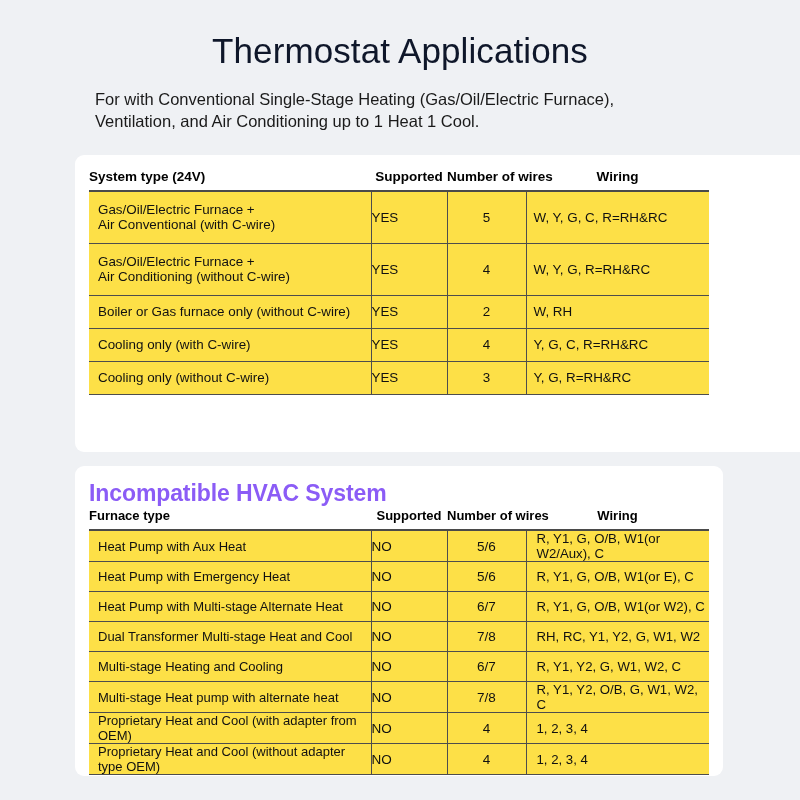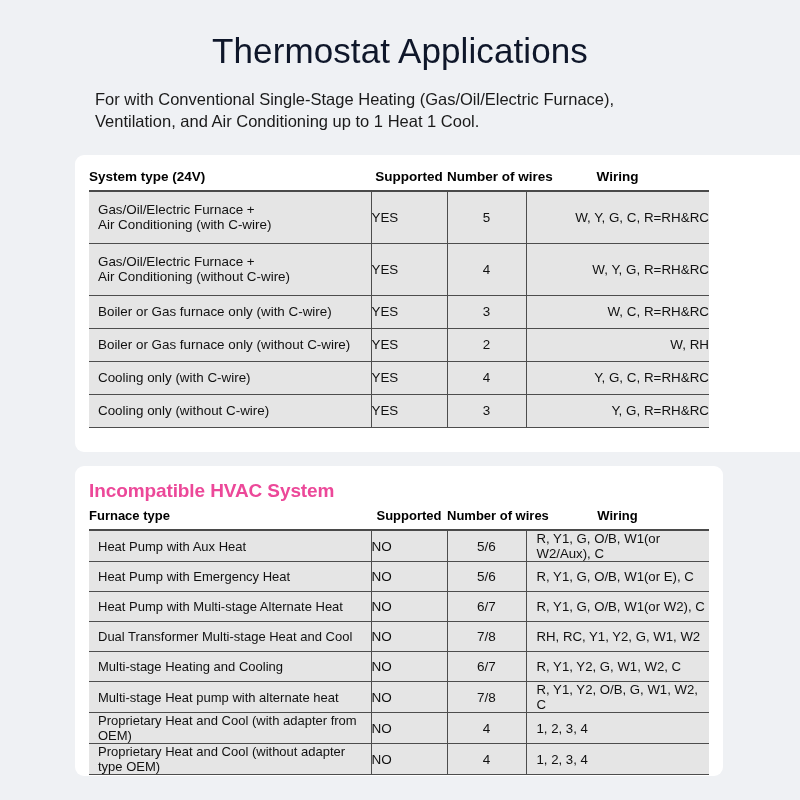--- a/index.html
+++ b/index.html
@@ -75,22 +75,22 @@
     top: 466px;
     width: 648px;
     height: 310px;
   }
 
   
   .section-title {
     position: absolute;
     left: 14px;
     top: 14px;
-    color: #ec4899;
-    font-size: 19px;
+    color: #8b5cf6;
+    font-size: 23px;
     font-weight: bold;
     letter-spacing: -0.1px;
     white-space: nowrap;
   }
 
   
   table.grid {
     position: absolute;
     border-collapse: collapse;
     table-layout: fixed;
@@ -116,21 +116,21 @@
   th.h-num { text-align: center; }
   th.h-wir { text-align: center; }
 
   table.grid thead tr { border-bottom: 2px solid #4a4a4a; }
 
   table.grid tbody td {
     border-top: 1.3px solid #4d4d4d;
     border-bottom: 1.3px solid #4d4d4d;
     padding: 0;
     vertical-align: middle;
-    background: #e5e5e5;
+    background: #fde047;
   }
   table.grid tbody tr td.c-sys {
     text-align: left;
     padding-left: 9px;
     padding-right: 4px;
     border-left: none;
     border-right: 1.3px solid #4d4d4d;
     line-height: 15px;
   }
   table.grid tbody tr td.c-sup {
@@ -140,21 +140,21 @@
   }
   table.grid tbody tr td.c-num {
     text-align: center;
     border-right: 1.3px solid #4d4d4d;
     font-size: 13.5px;
   }
   table.grid tbody tr td.c-wir {
     border-right: none;
     font-size: 13.2px;
   }
-  #table-one tbody td.c-wir { text-align: right; }
+  #table-one tbody td.c-wir { text-align: left; padding-left: 7px; }
   #table-two tbody td.c-wir { text-align: left; padding-left: 10px; }
 
   #table-one tbody td { font-size: 13.4px; }
   #table-two tbody td.c-sys { font-size: 13px; }
 
   .sys-line { display: block; }
   .small-row .c-sys { font-size: 11.6px; }
 
   
   table.grid thead th.h-sys,
@@ -188,42 +188,34 @@
           <th class="h-sys">System type (24V)</th>
           <th class="h-sup">Supported</th>
           <th class="h-num">Number of wires</th>
           <th class="h-wir">Wiring</th>
         </tr>
       </thead>
       <tbody>
         <tr style="height:52px">
           <td class="c-sys">
             <span class="sys-line">Gas/Oil/Electric Furnace +</span>
-            <span class="sys-line">Air Conditioning (with C-wire)</span>
+            <span class="sys-line">Air Conventional (with C-wire)</span>
           </td>
           <td class="c-sup">YES</td>
           <td class="c-num">5</td>
           <td class="c-wir">W, Y, G, C, R=RH&amp;RC</td>
         </tr>
         <tr style="height:52px">
           <td class="c-sys">
             <span class="sys-line">Gas/Oil/Electric Furnace +</span>
             <span class="sys-line">Air Conditioning (without C-wire)</span>
           </td>
           <td class="c-sup">YES</td>
           <td class="c-num">4</td>
           <td class="c-wir">W, Y, G, R=RH&amp;RC</td>
-        </tr>
-        <tr style="height:33px">
-          <td class="c-sys">
-            <span class="sys-line">Boiler or Gas furnace only (with C-wire)</span>
-          </td>
-          <td class="c-sup">YES</td>
-          <td class="c-num">3</td>
-          <td class="c-wir">W, C, R=RH&amp;RC</td>
         </tr>
         <tr style="height:33px">
           <td class="c-sys">
             <span class="sys-line">Boiler or Gas furnace only (without C-wire)</span>
           </td>
           <td class="c-sup">YES</td>
           <td class="c-num">2</td>
           <td class="c-wir">W, RH</td>
         </tr>
         <tr style="height:33px">

